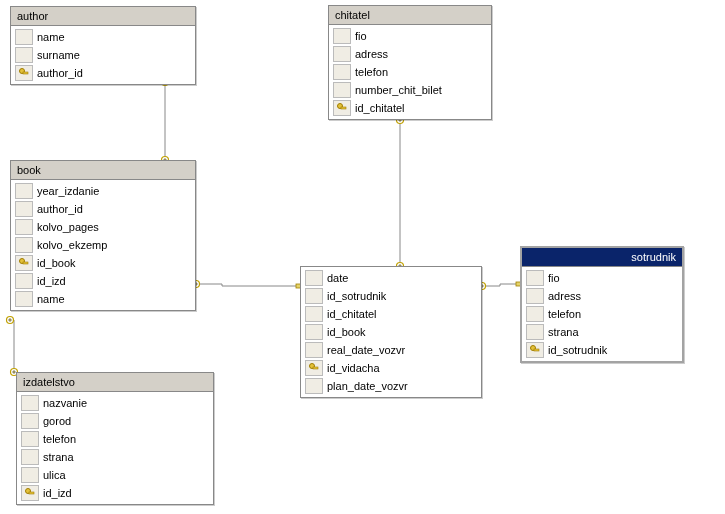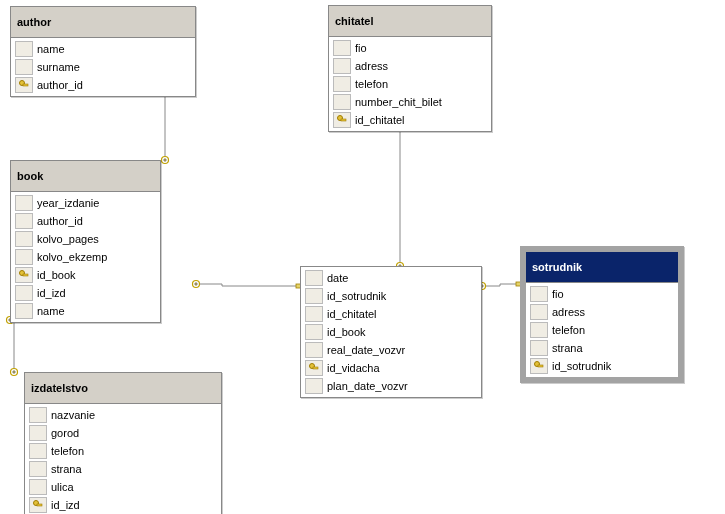--- a/index.html
+++ b/index.html
@@ -19,26 +19,27 @@
     width: 725px;
     height: 514px;
   }
   .entity {
     position: absolute;
     border: 1px solid #888;
     background: #fff;
     box-shadow: 1px 1px 0 rgba(0,0,0,0.2);
   }
   .entity.selected {
-    border: 6px solid #a3a3a3;
+    border: 2px solid #a3a3a3;
+    text-align: right;
   }
   .entity-header {
     background: #d4d0c8;
-    padding: 9px 6px;
-    font-weight: bold;
+    padding: 3px 6px;
+    font-weight: normal;
     border-bottom: 1px solid #888;
     color: #000;
   }
   .entity.selected .entity-header {
     background: #0a246a;
     color: #fff;
   }
   .entity-body {
     padding: 2px 0;
   }
@@ -155,21 +156,21 @@
             <svg width="12" height="12" viewBox="0 0 12 12">
               <circle cx="4" cy="4" r="2.5" fill="#e4c23a" stroke="#a07c00"></circle>
               <rect x="5" y="5" width="5" height="2" fill="#e4c23a" stroke="#a07c00" stroke-width="0.6"></rect>
             </svg>
           </span>
           <span class="col-name">id_chitatel</span>
         </div>
     </div>
   </div>
 
-  <div class="entity" style="left:10px; top:160px; width:151px;">
+  <div class="entity" style="left:10px; top:160px; width:186px;">
     <div class="entity-header">book</div>
     <div class="entity-body">
       <div class="entity-row">
           <span class="icon-cell"></span>
           <span class="col-name">year_izdanie</span>
         </div>
       <div class="entity-row">
           <span class="icon-cell"></span>
           <span class="col-name">author_id</span>
         </div>
@@ -263,21 +264,21 @@
           </span>
           <span class="col-name">id_vidacha</span>
         </div>
       <div class="entity-row">
           <span class="icon-cell"></span>
           <span class="col-name">plan_date_vozvr</span>
         </div>
     </div>
   </div>
 
-  <div class="entity" style="left:24px; top:372px; width:198px;">
+  <div class="entity" style="left:16px; top:372px; width:198px;">
     <div class="entity-header">izdatelstvo</div>
     <div class="entity-body">
       <div class="entity-row">
           <span class="icon-cell"></span>
           <span class="col-name">nazvanie</span>
         </div>
       <div class="entity-row">
           <span class="icon-cell"></span>
           <span class="col-name">gorod</span>
         </div>

